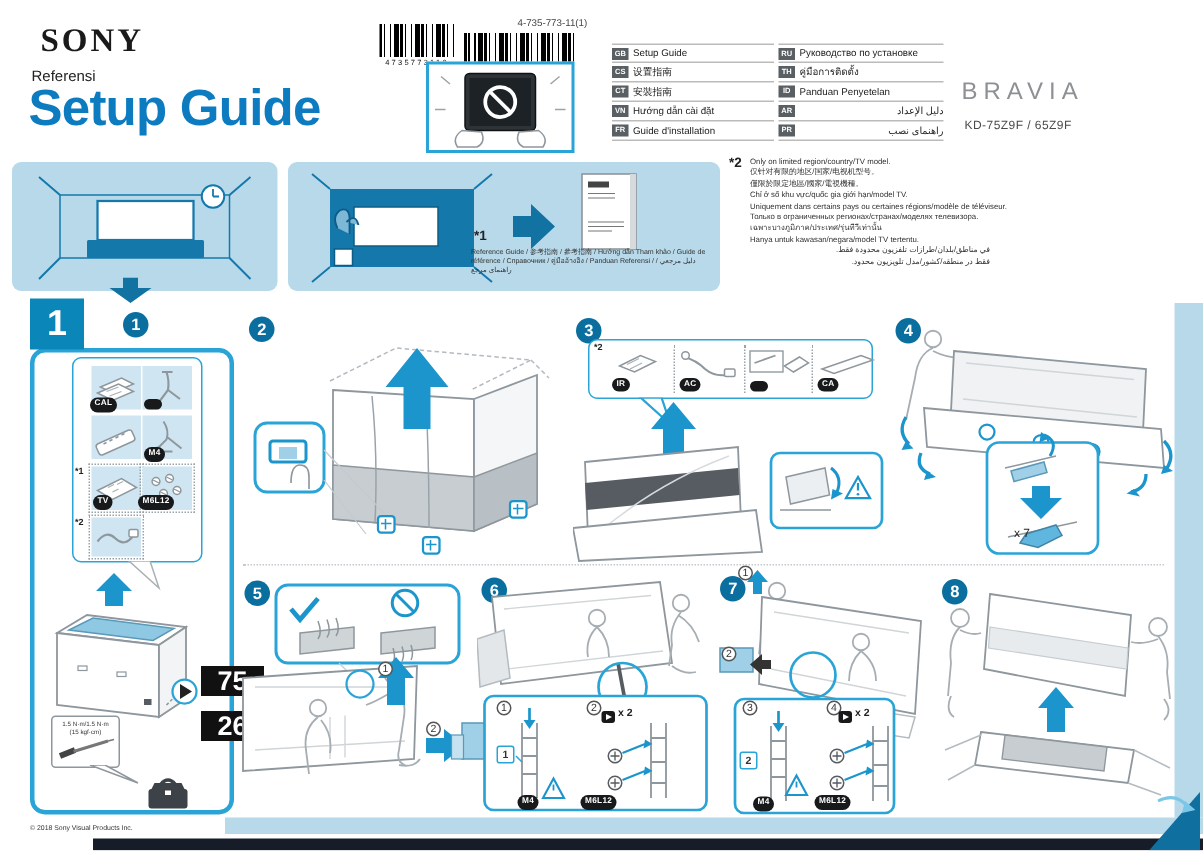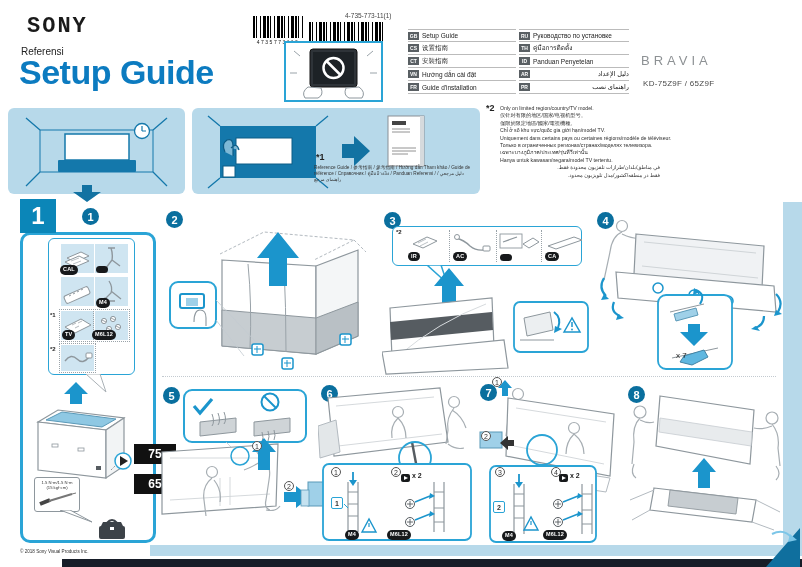--- a/index.html
+++ b/index.html
@@ -2,32 +2,32 @@
 <html><head>
 <meta charset="utf-8">
 <style>
   * { margin:0; padding:0; box-sizing:border-box; }
   html,body { background:#fff; }
   .page { position:relative; width:802px; height:567px; background:#ffffff;
           font-family:"Liberation Sans", sans-serif; overflow:hidden; }
   .abs { position:absolute; }
 
   
-  .sony { left:27px; top:14px; font-family:Liberation Mono, monospace; font-weight:bold;
+  .sony { left:27px; top:14px; font-family:Liberation Serif, serif; font-weight:bold;
           font-size:22px; letter-spacing:2px; color:#1a1a1a; }
   .television { left:21px; top:46px; font-size:10px; color:#222; }
   .setup-title { left:19px; top:53px; font-size:34px; font-weight:bold; color:#0c7bc0; letter-spacing:-0.5px; }
   .partnum { left:345px; top:12px; font-size:6.5px; color:#444; }
   .barcode { background:repeating-linear-gradient(90deg,#000 0 2px,#fff 2px 3px,#000 3px 4px,#fff 4px 7px,#000 7px 8px,#fff 8px 10px,#000 10px 13px,#fff 13px 14px); }
   .bc1 { left:253px; top:16px; width:50px; height:22px; }
   .bc1d { left:253px; top:39px; width:50px; text-align:center; font-size:5px; letter-spacing:1.5px; color:#111; }
   .bc2 { left:309px; top:22px; width:76px; height:24px; }
   .bc2d { left:309px; top:47px; width:76px; text-align:center; font-size:5px; letter-spacing:1.5px; color:#111; }
   .prohibit-box { left:284px; top:41px; width:99px; height:61px; border:2px solid #2aa4d6; background:#fff; }
-  .bravia { left:641px; top:53px; font-size:13px; letter-spacing:4px; color:#8d9194; }
+  .bravia { left:641px; top:53px; font-size:16px; letter-spacing:4px; color:#8d9194; }
   .models { left:643px; top:79px; font-size:8px; color:#4a4a4a; letter-spacing:0.3px; }
 
   
   .langcol { top:29px; }
   .langcol .row { display:flex; align-items:center; height:13px; border-bottom:1px solid #bbb; }
   .langcol .row:first-child { border-top:1px solid #bbb; }
   .langbadge { width:11px; height:8px; background:#595f63; color:#fff; font-size:5px; font-weight:bold;
                display:flex; align-items:center; justify-content:center; margin-right:3px; flex:0 0 auto; }
   .langlabel { font-size:6.5px; color:#222; white-space:nowrap; }
   .row.rtl .langlabel { flex:1; text-align:right; direction:rtl; }
@@ -54,21 +54,21 @@
              font-weight:bold; display:flex; align-items:center; justify-content:center; }
   .accbox { left:48px; top:238px; width:87px; height:137px; border:1.5px solid #2aa4d6; border-radius:6px; background:#fff; }
   .cell { position:absolute; background:#cfe5f1; }
   .cell.dotted { outline:1px dotted #9aa3a9; outline-offset:1px; }
   .star-mark { font-size:6px; font-weight:bold; color:#222; }
 
   .pill { background:#17191b; color:#fff; font-size:5.5px; font-weight:bold; line-height:1;
           padding:2px 3px; border-radius:5px; letter-spacing:0.2px; white-space:nowrap; }
   .pill.empty { min-width:12px; min-height:7px; }
 
-  .size-badge { width:42px; height:20px; background:#111; color:#fff; font-weight:bold; font-size:12px;
+  .size-badge { width:42px; height:20px; background:#111; color:#fff; font-weight:bold; font-size:18px;
                 display:flex; align-items:center; justify-content:center; }
   .torque-box { left:34px; top:477px; width:46px; height:35px; border:1px solid #8e979d; border-radius:3px; background:#fff; text-align:center; }
   .torque-box .t { font-size:4.2px; color:#333; line-height:5.4px; }
 
   
   .callout3 { left:392px; top:226px; width:190px; height:40px; border:1.5px solid #2aa4d6; border-radius:6px;
               background:#fff; display:flex; padding:3px 4px 3px 12px; }
   .c3star { position:absolute; left:3px; top:2px; font-size:6px; font-weight:bold; color:#222; }
   .c3sec { position:relative; flex:1; border-right:1px dotted #9aa3a9; }
   .c3sec:last-child { border-right:none; }
@@ -286,21 +286,21 @@
     <rect x="22" y="62" width="6" height="3" fill="none" stroke="#8e979d" stroke-width="0.8"></rect>
     <rect x="48" y="66" width="6" height="3" fill="none" stroke="#8e979d" stroke-width="0.8"></rect>
     <rect x="66" y="84" width="5" height="4" fill="#565c61"></rect>
   </svg>
   <svg class="abs" style="left:110px; top:450px;" width="24" height="22" viewBox="0 0 24 22">
     <path d="M1,20 L6,15" stroke="#8e979d" stroke-width="1" stroke-dasharray="2,1.5"></path>
     <circle cx="13" cy="11" r="8" fill="#fff" stroke="#2aa4d6" stroke-width="1.5"></circle>
     <polygon points="10,6 10,16 18,11" fill="#222"></polygon>
   </svg>
   <div class="abs size-badge" style="left:134px; top:444px;">75</div>
-  <div class="abs size-badge" style="left:134px; top:474px;">65</div>
+  <div class="abs size-badge" style="left:134px; top:474px;">26</div>
 
   <div class="abs torque-box">
     <div class="t" style="margin-top:2px;">1.5 N·m/1.5 N·m</div>
     <div class="t">(15 kgf·cm)</div>
     <svg width="42" height="16" viewBox="0 0 42 16">
       <path d="M4,13 L14,9" stroke="#444" stroke-width="4"></path>
       <path d="M13,10 L36,3" stroke="#777" stroke-width="2"></path>
       <path d="M36,3 l4,-1" stroke="#777" stroke-width="1"></path>
     </svg>
   </div>

